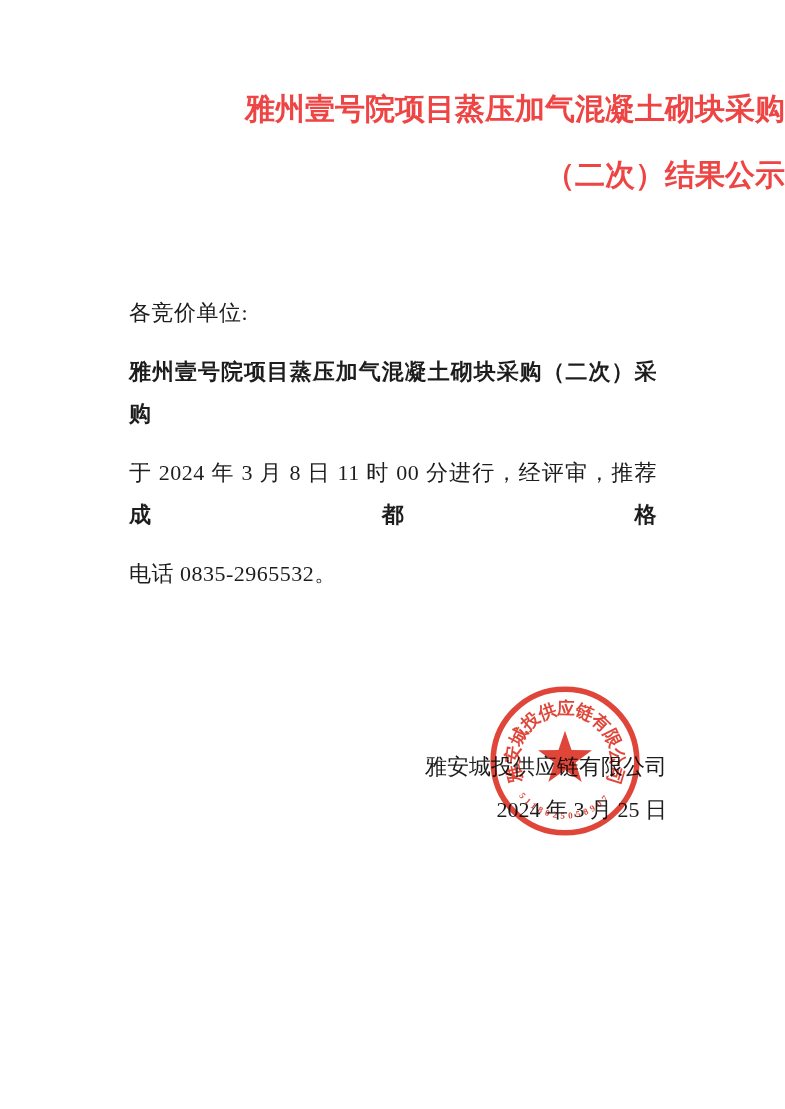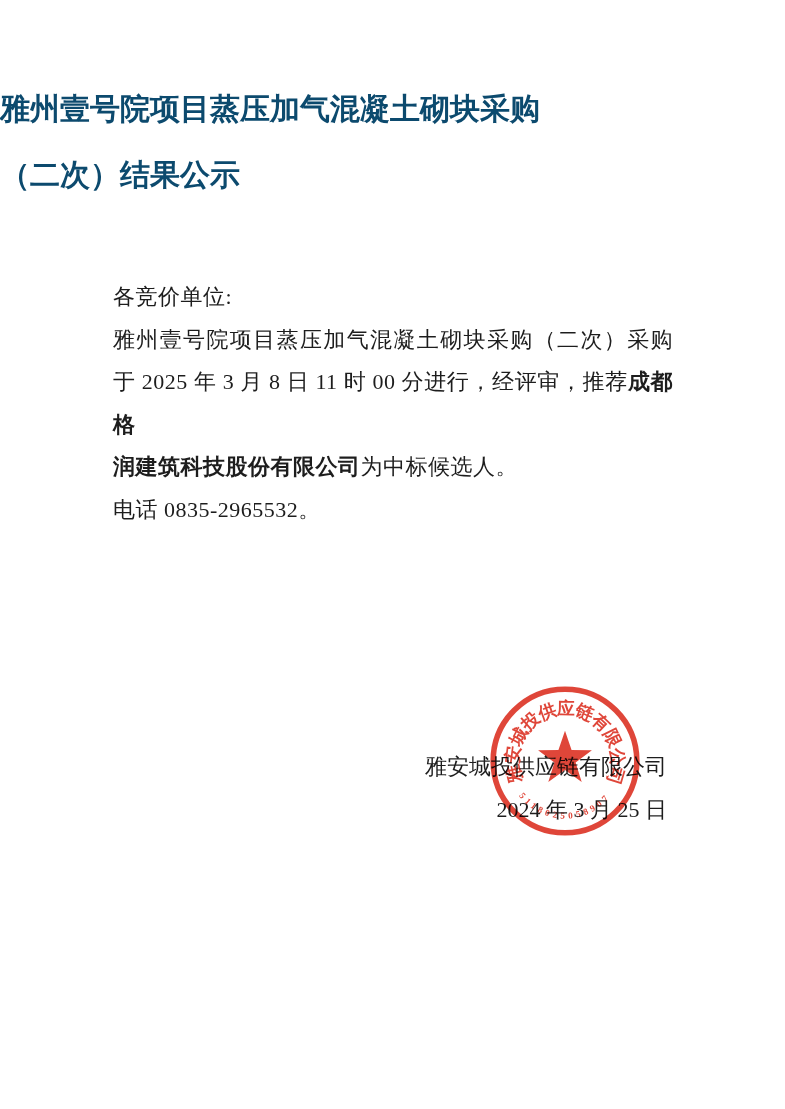--- a/index.html
+++ b/index.html
@@ -15,49 +15,50 @@
     background: #ffffff;
     overflow: hidden;
     font-family: "Liberation Serif", "DejaVu Serif", serif;
     color: #1d1d1d;
   }
   .doc-title {
     position: absolute;
     top: 94px;
     left: 0;
     right: 0;
-    text-align: left;
+    text-align: right;
     font-size: 30px;
     font-weight: 700;
     line-height: 1;
-    color: #0c4a6e;
+    color: #ef4444;
     letter-spacing: 0px;
   }
   .doc-title .t-line2 {
     margin-top: 36px;
   }
   .doc-body {
     position: absolute;
     top: 276px;
     left: 113px;
     width: 560px;
     font-size: 22px;
     line-height: 42.5px;
     letter-spacing: 0.5px;
   }
   .doc-body p {
-    margin: 0;
+    margin: 16px;
     padding: 0;
   }
   .line-fill {
     text-align: justify;
     text-align-last: justify;
   }
   .indent {
     padding-left: 44px;
+    font-weight: bold;
   }
   .bold-seg {
     font-weight: 700;
   }
   .signature {
     position: absolute;
     top: 745px;
     right: 118px;
     text-align: right;
     font-size: 22px;
@@ -84,22 +85,21 @@
 <div class="page">
 
   <div class="doc-title">
     <div class="t-line1">雅州壹号院项目蒸压加气混凝土砌块采购</div>
     <div class="t-line2">（二次）结果公示</div>
   </div>
 
   <div class="doc-body">
     <p>各竞价单位:</p>
     <p class="line-fill indent">雅州壹号院项目蒸压加气混凝土砌块采购（二次）采购</p>
-    <p class="line-fill"><span>于 2025 年 3 月 8 日 11 时 00 分进行，经评审，推荐</span><span class="bold-seg">成都格</span></p>
-    <p><span class="bold-seg">润建筑科技股份有限公司</span><span>为中标候选人。</span></p>
+    <p class="line-fill"><span>于 2024 年 3 月 8 日 11 时 00 分进行，经评审，推荐</span><span class="bold-seg">成都格</span></p>
     <p>电话 0835-2965532。</p>
   </div>
 
   <div class="signature">
     <div>雅安城投供应链有限公司</div>
     <div>2024 年 3 月 25 日</div>
   </div>
 
   <svg class="seal" viewBox="0 0 170 170" xmlns="http://www.w3.org/2000/svg">
     <defs>

